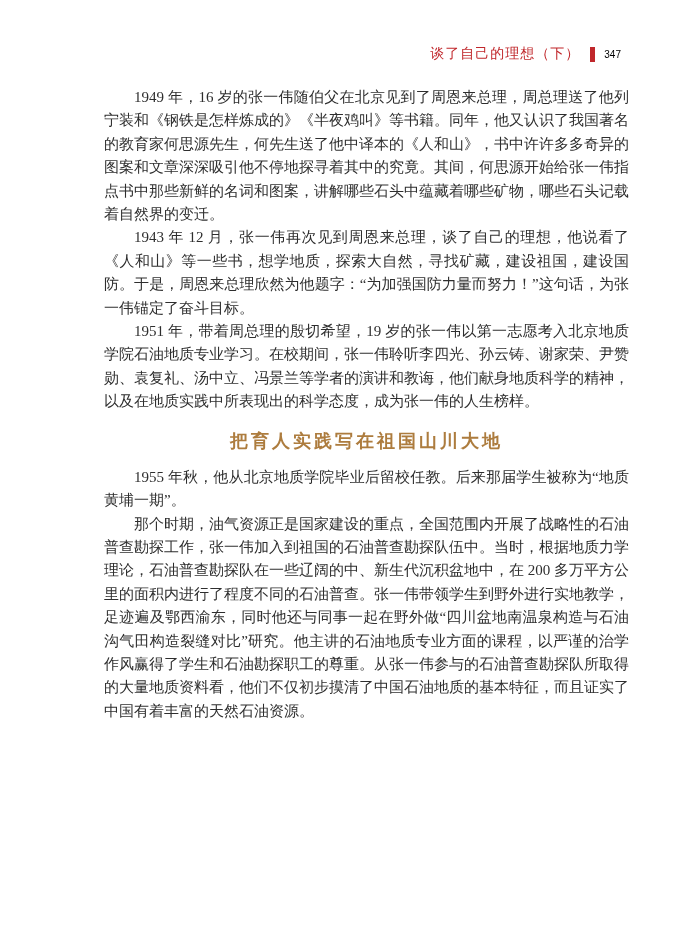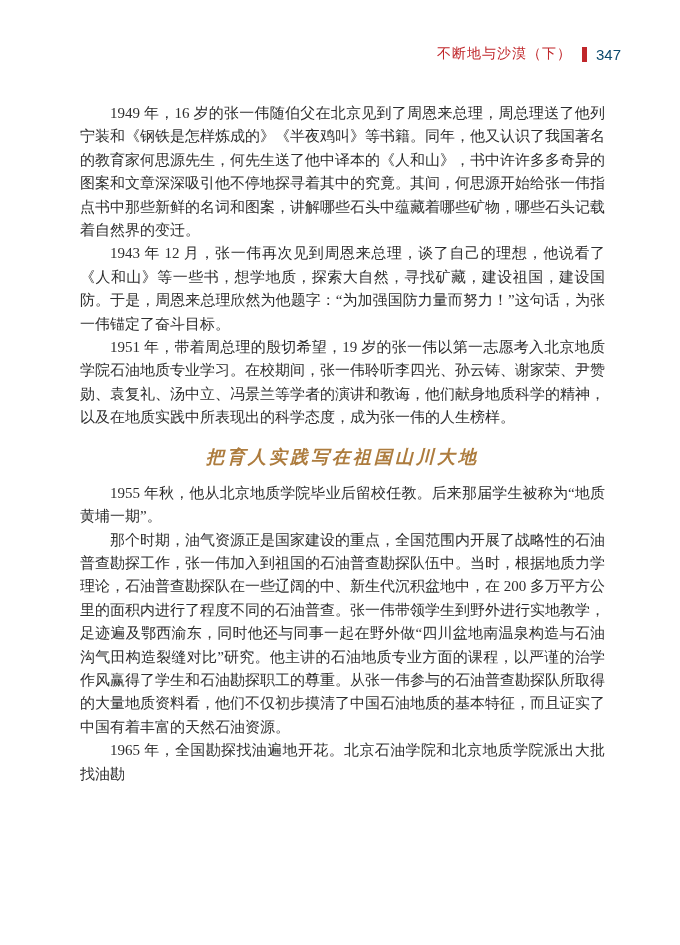--- a/index.html
+++ b/index.html
@@ -27,69 +27,66 @@
     white-space: nowrap;
   }
   .sep-bar {
     display: inline-block;
     width: 5px;
     height: 15px;
     background: #c0272b;
     margin: 0 9px 0 10px;
   }
   .page-num {
-    color: #0c4a6e;
-    font-size: 15px;
+    color: #000000;
+    font-size: 10px;
     font-family: "Liberation Sans", "DejaVu Sans", sans-serif;
   }
   .content {
     position: absolute;
-    left: 80px;
+    left: 104px;
     top: 86px;
     width: 525px;
     color: #2e2e2e;
     font-size: 15px;
     line-height: 23.4px;
     text-align: justify;
     text-justify: inter-ideograph;
-    margin-top: 16px;
   }
   .content p {
     text-indent: 2em;
     margin: 0;
     word-break: break-all;
   }
   .section-heading {
     text-align: center;
     text-indent: 0;
     color: #ad7c3e;
     font-size: 18px;
     font-weight: bold;
-    font-style: italic;
     letter-spacing: 3px;
     margin: 15px 0 13px 0;
     line-height: 24px;
   }
 </style>
 </head>
 <body>
 
 <div class="page">
 
   <div class="running-head">
-    <span class="vol-title">不断地与沙漠（下）</span>
+    <span class="vol-title">谈了自己的理想（下）</span>
     <span class="sep-bar"></span>
     <span class="page-num">347</span>
   </div>
 
   <div class="content">
     <p>1949 年，16 岁的张一伟随伯父在北京见到了周恩来总理，周总理送了他列宁装和《钢铁是怎样炼成的》《半夜鸡叫》等书籍。同年，他又认识了我国著名的教育家何思源先生，何先生送了他中译本的《人和山》，书中许许多多奇异的图案和文章深深吸引他不停地探寻着其中的究竟。其间，何思源开始给张一伟指点书中那些新鲜的名词和图案，讲解哪些石头中蕴藏着哪些矿物，哪些石头记载着自然界的变迁。</p>
     <p>1943 年 12 月，张一伟再次见到周恩来总理，谈了自己的理想，他说看了《人和山》等一些书，想学地质，探索大自然，寻找矿藏，建设祖国，建设国防。于是，周恩来总理欣然为他题字：“为加强国防力量而努力！”这句话，为张一伟锚定了奋斗目标。</p>
     <p>1951 年，带着周总理的殷切希望，19 岁的张一伟以第一志愿考入北京地质学院石油地质专业学习。在校期间，张一伟聆听李四光、孙云铸、谢家荣、尹赞勋、袁复礼、汤中立、冯景兰等学者的演讲和教诲，他们献身地质科学的精神，以及在地质实践中所表现出的科学态度，成为张一伟的人生榜样。</p>
 
     <h2 class="section-heading">把育人实践写在祖国山川大地</h2>
 
     <p>1955 年秋，他从北京地质学院毕业后留校任教。后来那届学生被称为“地质黄埔一期”。</p>
     <p>那个时期，油气资源正是国家建设的重点，全国范围内开展了战略性的石油普查勘探工作，张一伟加入到祖国的石油普查勘探队伍中。当时，根据地质力学理论，石油普查勘探队在一些辽阔的中、新生代沉积盆地中，在 200 多万平方公里的面积内进行了程度不同的石油普查。张一伟带领学生到野外进行实地教学，足迹遍及鄂西渝东，同时他还与同事一起在野外做“四川盆地南温泉构造与石油沟气田构造裂缝对比”研究。他主讲的石油地质专业方面的课程，以严谨的治学作风赢得了学生和石油勘探职工的尊重。从张一伟参与的石油普查勘探队所取得的大量地质资料看，他们不仅初步摸清了中国石油地质的基本特征，而且证实了中国有着丰富的天然石油资源。</p>
-    <p>1965 年，全国勘探找油遍地开花。北京石油学院和北京地质学院派出大批找油勘</p>
   </div>
 
 </div>
 
 </body></html>

